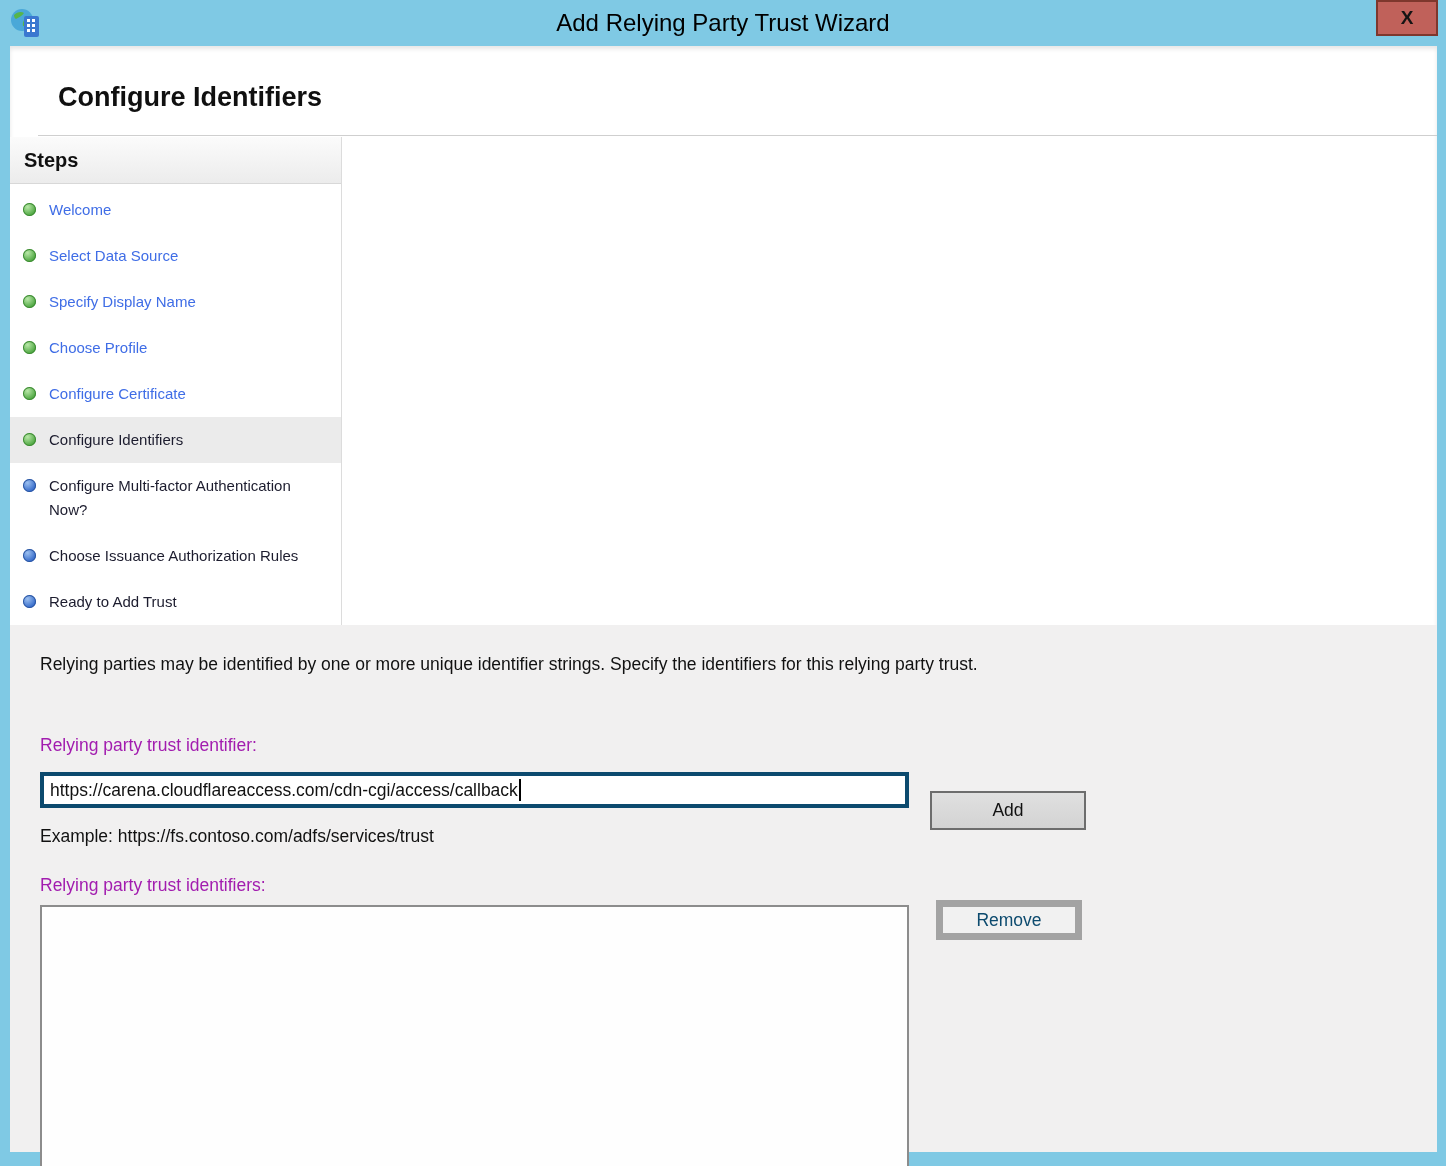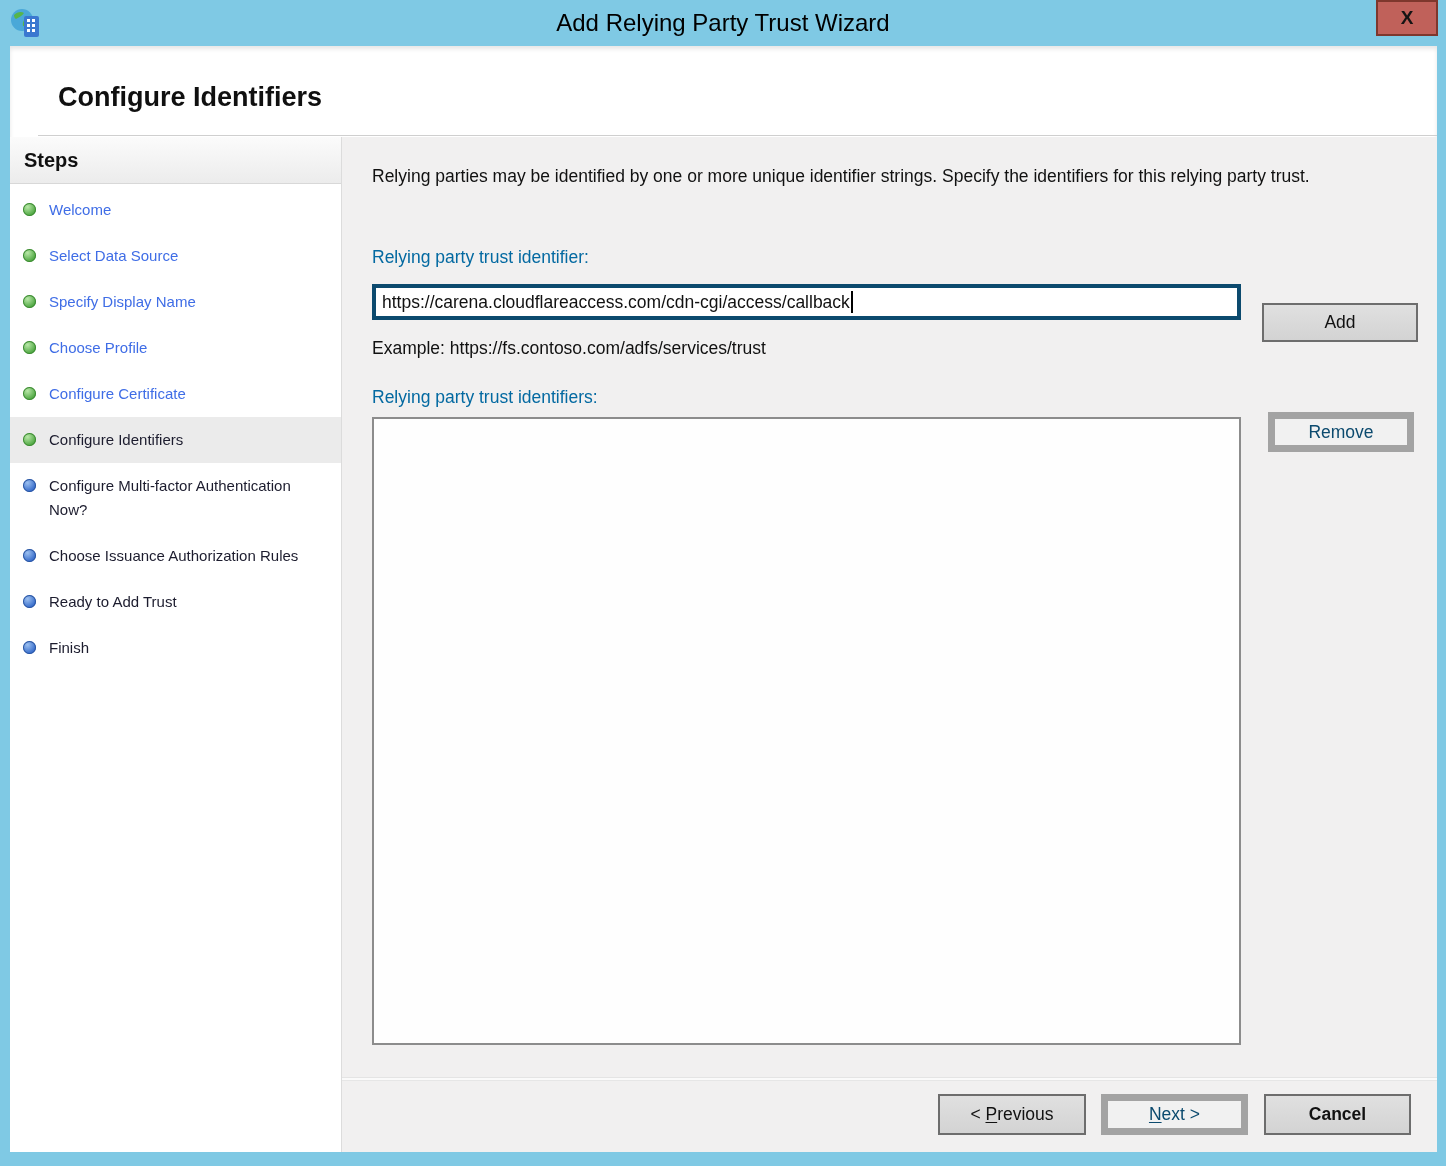--- a/index.html
+++ b/index.html
@@ -40,21 +40,21 @@
     width: 1427px; height: 1106px;
     background: #ffffff;
     box-shadow: inset 0 3px 4px rgba(0,0,0,0.10);
     padding-left: 28px;
   }
   .header { height: 90px; border-bottom: 1px solid #cfcfcf; }
   .page-title {
     padding: 36px 0 0 20px;
     font-size: 27px; font-weight: bold; color: #101010;
   }
-  .body { position: absolute; left: 0; top: 91px; right: 0; bottom: 0; display: flex; }
+  .body { position: absolute; left: 0; top: 91px; right: 0; bottom: 0; display: flex; flex-direction: column; }
   
   .sidebar {
     width: 332px; flex: none; background: #ffffff;
     border-right: 1px solid #dcdcdc;
   }
   .steps-heading {
     height: 47px; line-height: 47px; padding-left: 14px;
     font-size: 20px; font-weight: bold; color: #101010;
     background: linear-gradient(#fbfbfb, #ececec);
     border-bottom: 1px solid #d8d8d8;
@@ -79,21 +79,21 @@
     box-shadow: inset 0 0 0 1px #3d8a33;
   }
   li.done .step-label { color: #3f6de6; cursor: pointer; }
   li.current .step-label, li.pending .step-label { color: #1c1c2e; }
   
   .main { position: relative; flex: 1; background: #f1f0f0; }
   .intro {
     position: absolute; top: 26px; left: 30px; width: 1030px;
     font-size: 17.5px; line-height: 27px; color: #111;
   }
-  .field-label { position: absolute; left: 30px; font-size: 17.5px; color: #0369a1; text-align: right; }
+  .field-label { position: absolute; left: 30px; font-size: 17.5px; color: #a21caf; text-align: right; }
   .label-identifier { top: 110px; }
   .label-identifiers { top: 250px; }
   .identifier-input {
     position: absolute; top: 147px; left: 30px; width: 869px; height: 36px;
     background: #ffffff; border: 4px solid #0c4a6e;
     display: flex; align-items: center;
     padding-left: 6px; font-size: 17.5px; color: #111;
     white-space: nowrap; overflow: hidden;
   }
   .caret { flex: none; width: 2px; height: 22px; background: #000; margin-left: 1px; }
@@ -194,24 +194,20 @@
               <span class="step-label">Configure Multi-factor Authentication Now?</span>
             </li>
             <li class="pending">
               <span class="dot"></span>
               <span class="step-label">Choose Issuance Authorization Rules</span>
             </li>
             <li class="pending">
               <span class="dot"></span>
               <span class="step-label">Ready to Add Trust</span>
             </li>
-            <li class="pending">
-              <span class="dot"></span>
-              <span class="step-label">Finish</span>
-            </li>
           </ul>
       </aside>
 
       <section class="main">
         <p class="intro">Relying parties may be identified by one or more unique identifier strings. Specify the identifiers for this relying party trust.</p>
 
         <div class="field-label label-identifier">Relying party trust identifier:</div>
 
         <div class="identifier-input" role="textbox">
           <span>https://carena.cloudflareaccess.com/cdn-cgi/access/callback</span>

